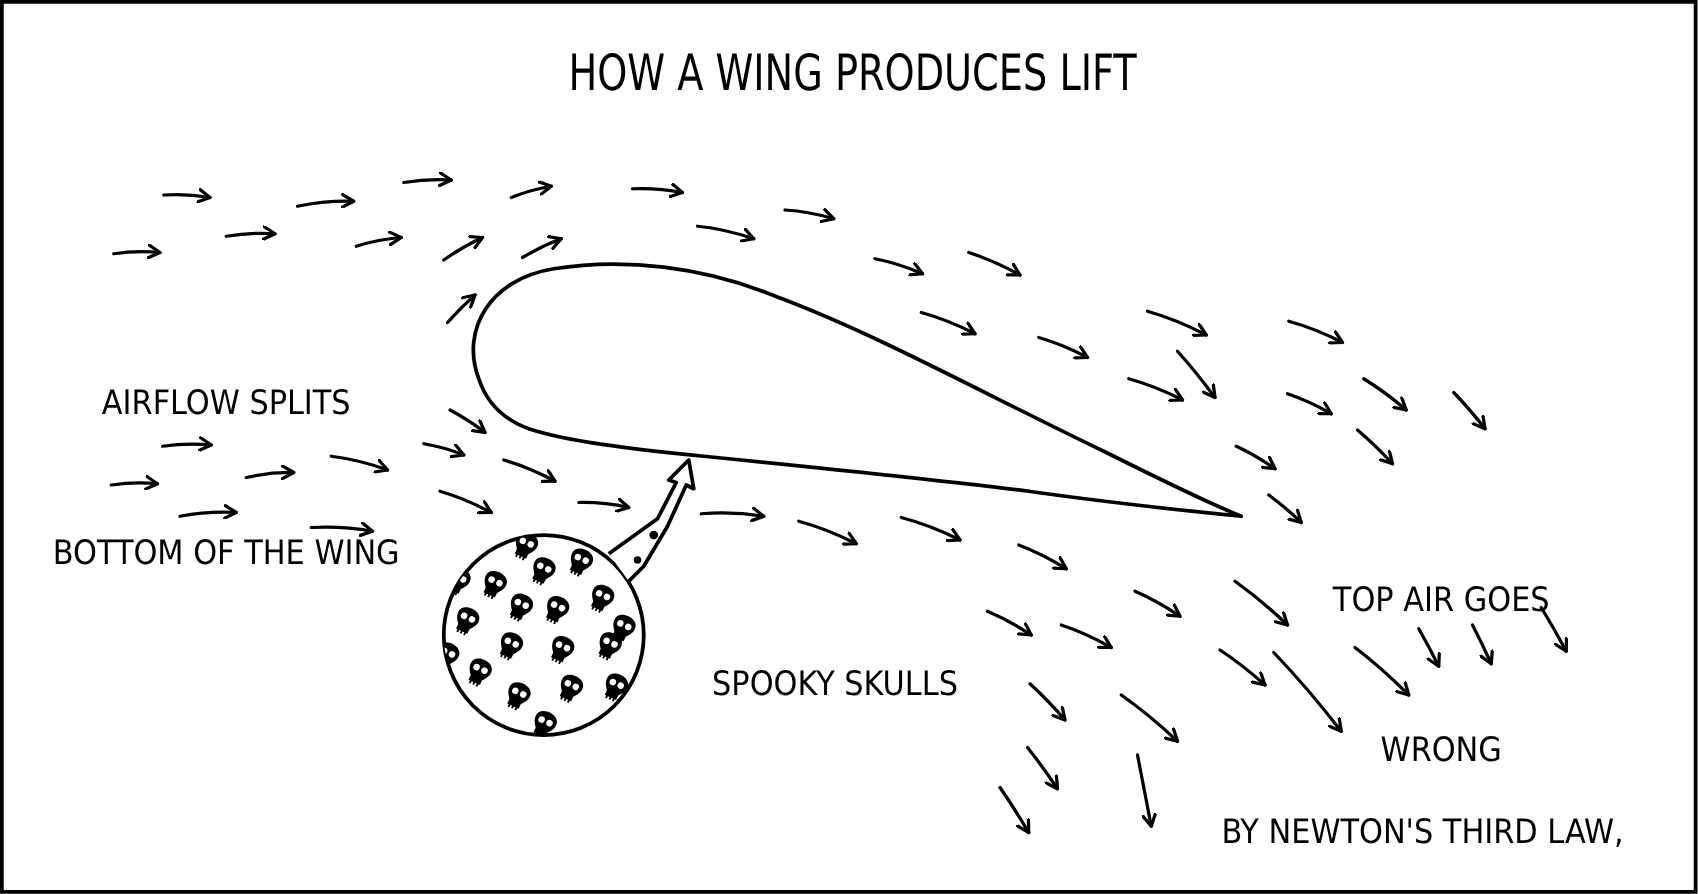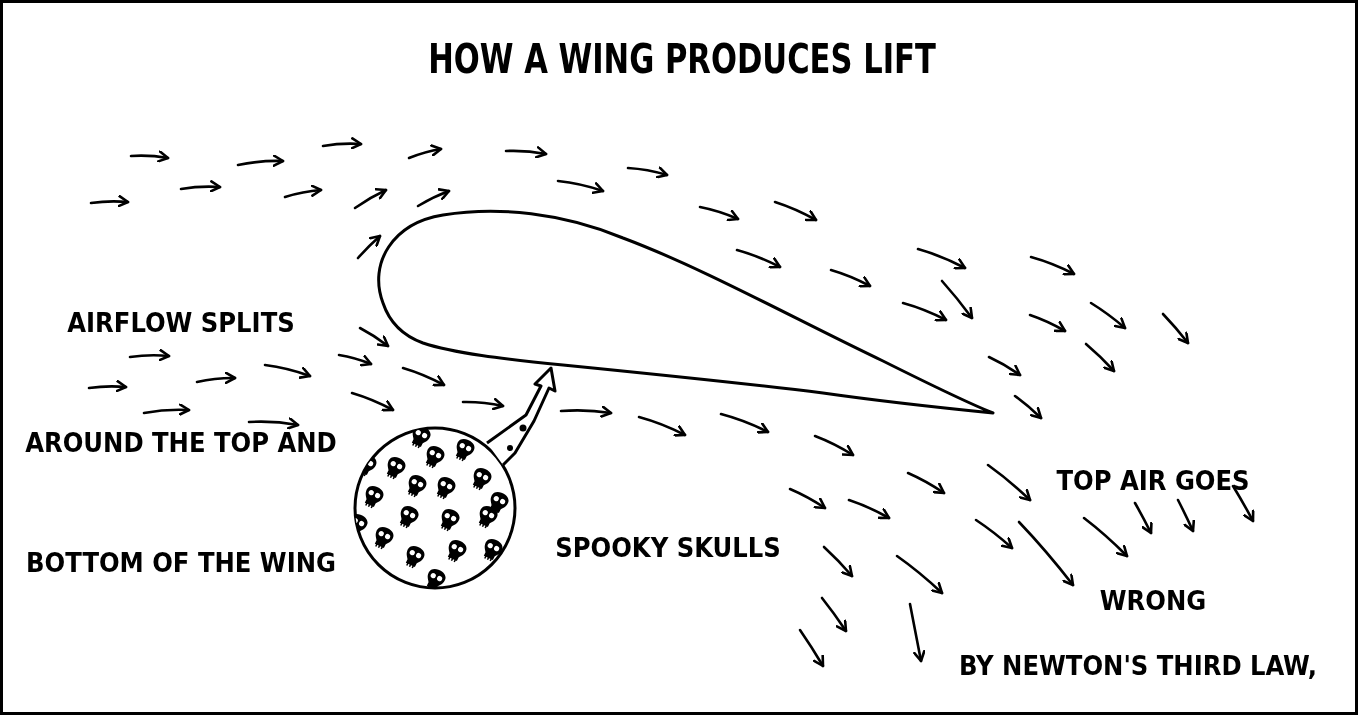--- a/index.html
+++ b/index.html
@@ -3,21 +3,20 @@
   <meta charset="utf-8">
   <style>
     html, body { margin: 0; padding: 0; background: #ffffff; }
     body { width: 1358px; height: 715px; overflow: hidden; }
     .panel {
       position: absolute; left: 0; top: 0;
       width: 1358px; height: 715px;
       box-sizing: border-box;
       border: 3px solid #000000;
       background: #ffffff;
-      font-weight: bold;
     }
     svg.art { position: absolute; left: 0; top: 0; }
     .label {
       position: absolute;
       font-family: "DejaVu Sans", sans-serif;
       color: #000000;
       text-transform: uppercase;
       letter-spacing: 0px;
       white-space: pre;
       font-stretch: condensed;
@@ -150,21 +149,20 @@
       <path d="M484,440 L523,412 L538,383 L532,381 L548,365 L552,388 L546,385 L531,418 L512,450 L500,462" fill="#fff" stroke="#000" stroke-width="3" stroke-linejoin="round"></path>
       <circle cx="520" cy="425" r="3.5" fill="#000"></circle>
       <circle cx="507" cy="445" r="3" fill="#000"></circle>
     </g>
   </svg>
 
   <div class="label title">HOW A WING PRODUCES LIFT</div>
 
   <div class="label caption cap-left">
     <span class="line">AIRFLOW SPLITS</span>
-    <span class="line">AROUND THE TOP AND</span>
     <span class="line">BOTTOM OF THE WING</span>
   </div>
 
   <div class="label caption cap-skulls">
     <span class="line">SPOOKY SKULLS</span>
     
     
     
     
   </div>

